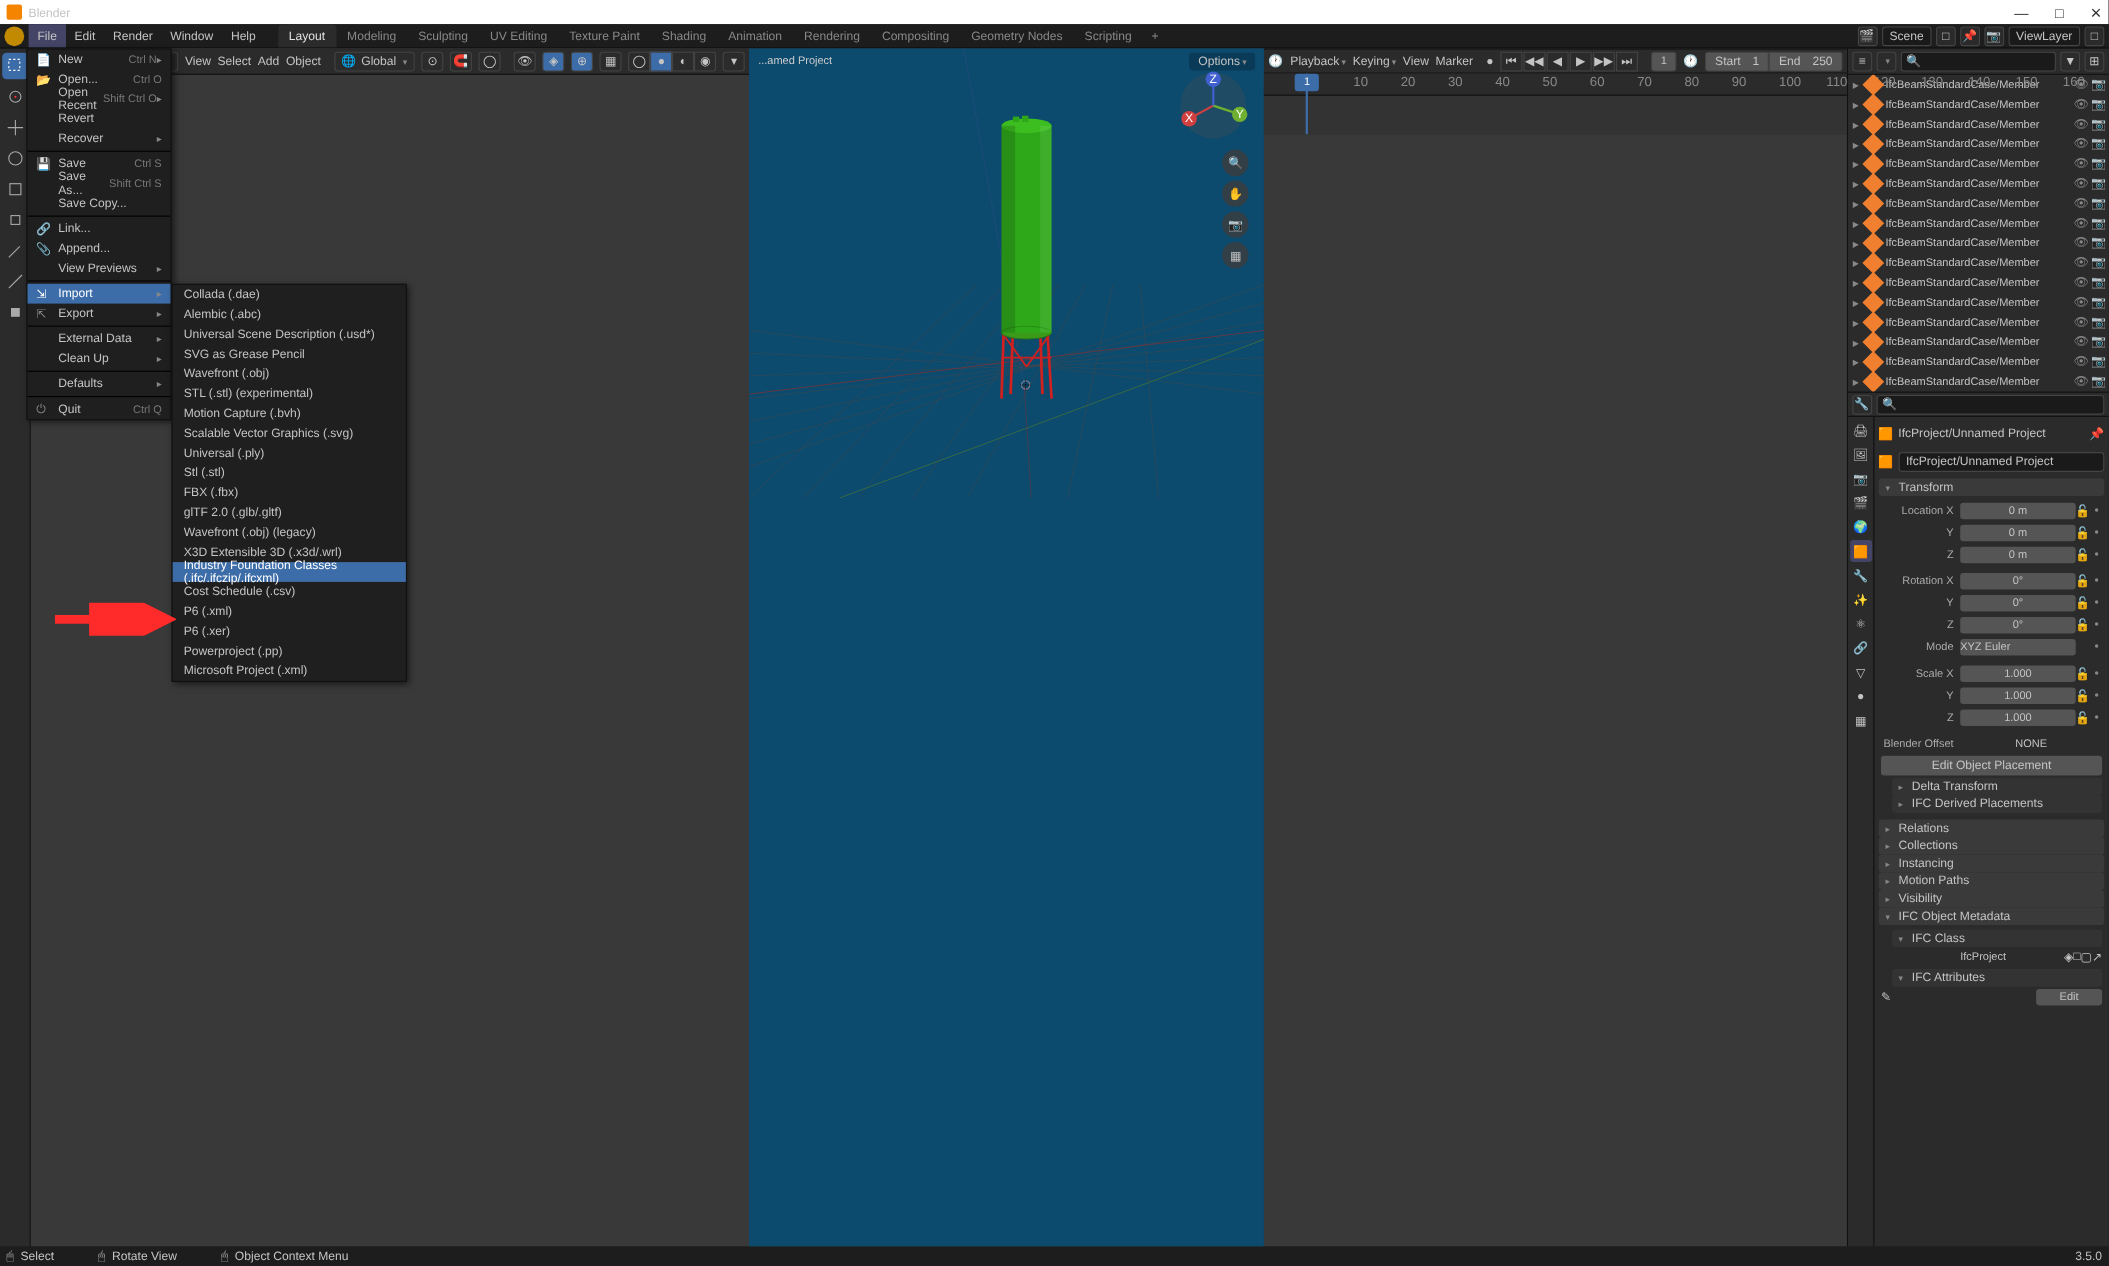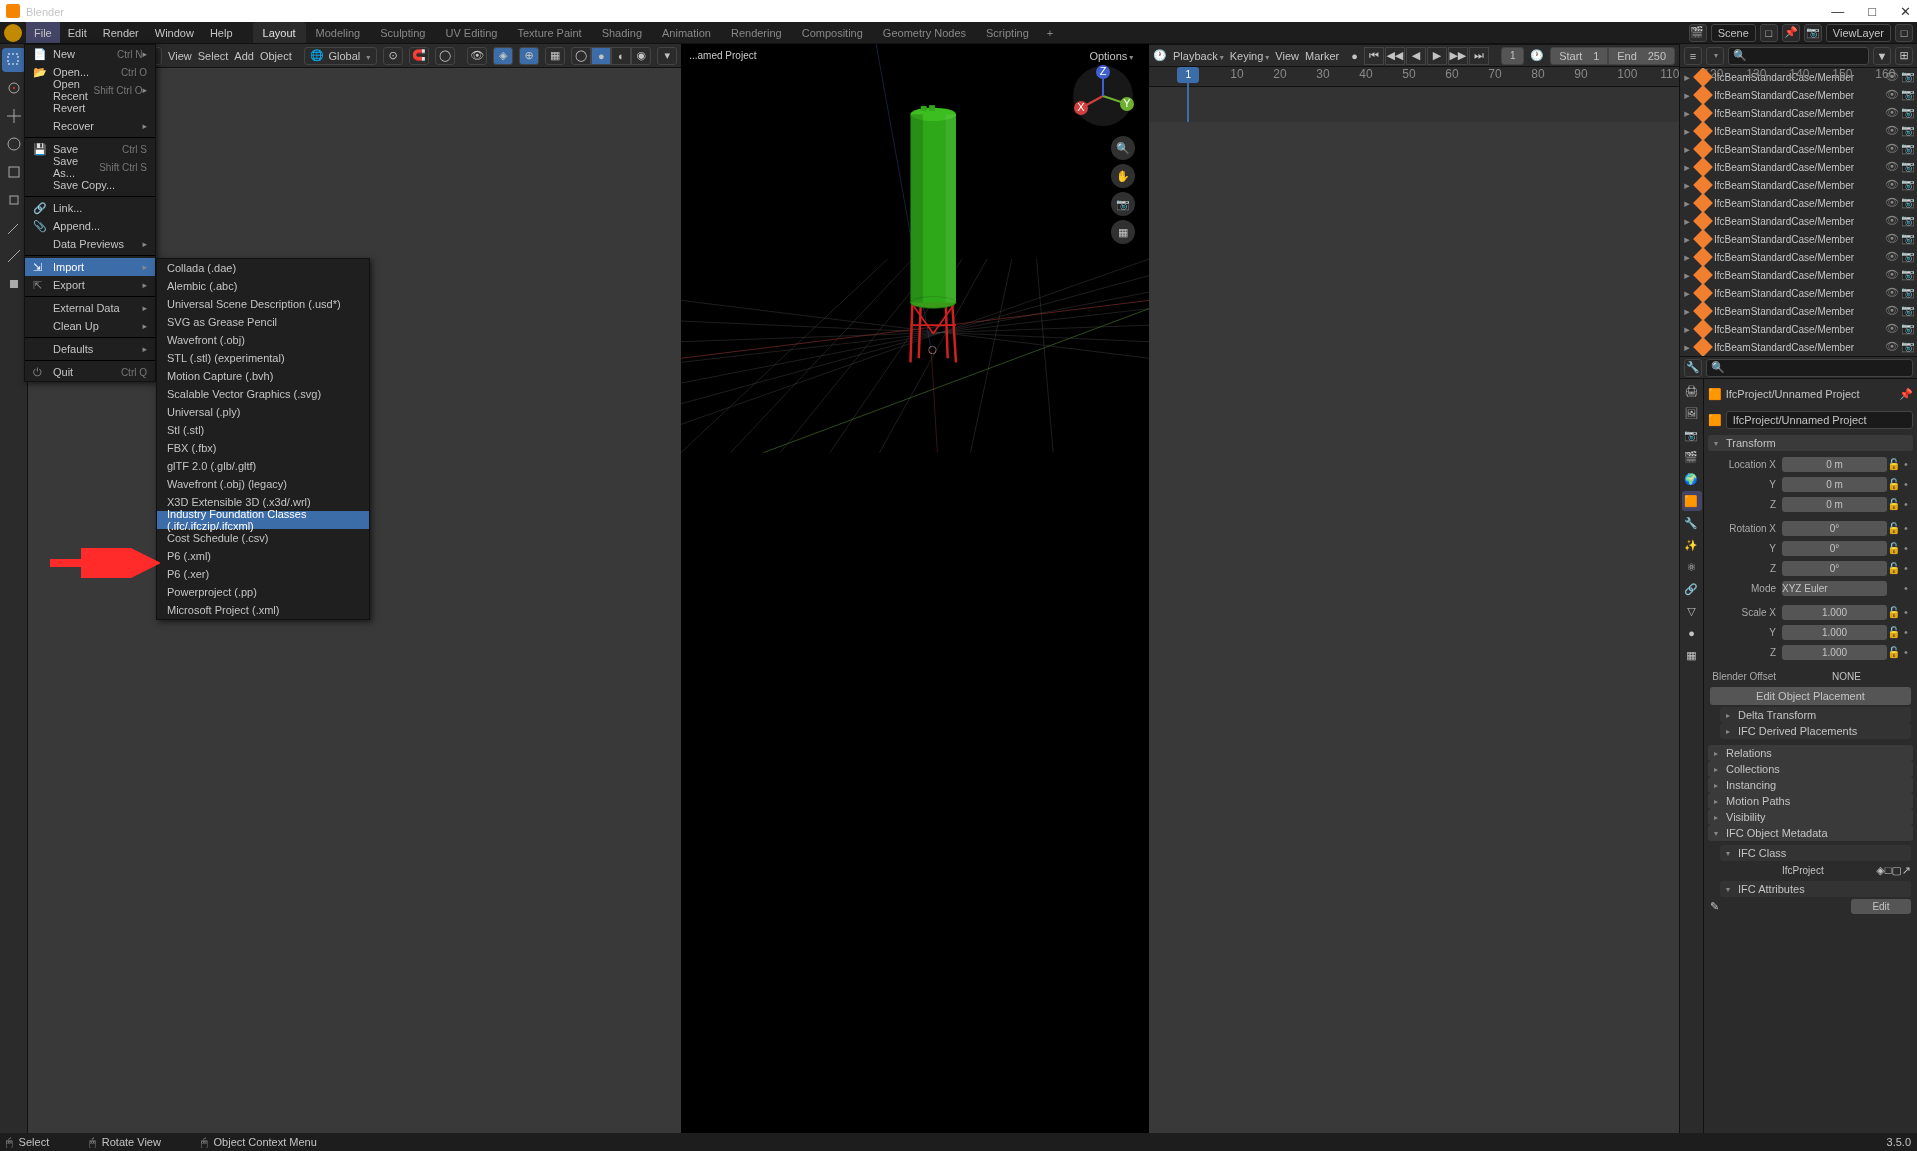--- a/index.html
+++ b/index.html
@@ -41,21 +41,21 @@
   .viewhdr { height: 24px; background: #2b2b2b; border-bottom: 1px solid #111; display: flex; align-items: center; padding: 0 4px; gap: 6px; }
   .viewhdr .dd { background: #2b2b2b; border: 1px solid #444; border-radius: 3px; padding: 1px 6px; display: flex; align-items: center; gap: 4px; height: 18px; }
   .viewhdr .iconbtn { width: 20px; height: 18px; border: 1px solid #444; border-radius: 3px; background:#2b2b2b;display:flex;align-items:center;justify-content:center; }
   .viewhdr .spacer { flex: 1; }
   .viewhdr .seg { display: flex; }
   .viewhdr .seg .iconbtn { border-radius: 0; }
   .viewhdr .seg .iconbtn:first-child { border-top-left-radius: 3px; border-bottom-left-radius:3px; }
   .viewhdr .seg .iconbtn:last-child { border-top-right-radius: 3px; border-bottom-right-radius:3px; }
   .viewhdr .active { background: #3d6da8; }
 
-  .viewport { flex: 1; position: relative; overflow: hidden; background: #000000; padding-left: 16px; }
+  .viewport { flex: 1; position: relative; overflow: hidden; background: #0c4a6e; padding-left: 16px; }
   .viewport .grid { position: absolute; inset: 0; }
   .viewport .options { position: absolute; top: 4px; right: 8px; background: rgba(0,0,0,.2); padding: 2px 8px; border-radius: 3px; }
   .viewport .navgizmo { position: absolute; top: 20px; right: 14px; width: 64px; height: 64px; }
   .viewport .navbtns { position: absolute; right: 14px; top: 92px; display: flex; flex-direction: column; gap: 4px; }
   .viewport .navbtns .nb { width: 24px; height: 24px; background: rgba(60,60,60,.8); border-radius: 12px; display:flex;align-items:center;justify-content:center; }
 
   
   .rightpanel { width: 238px; display: flex; flex-direction: column; background: #2b2b2b; border-left: 1px solid #111; }
   .outliner { flex: 0 0 300px; display: flex; flex-direction: column; border-bottom: 1px solid #111; }
   .outhdr { height: 24px; display: flex; align-items: center; padding: 0 4px; gap: 4px; border-bottom: 1px solid #111; }
@@ -778,21 +778,21 @@
       <span class="dlabel">Link...</span>
       <span class="dsc"></span>
     </div>
     <div class="ditem">
       <span class="dicon">📎</span>
       <span class="dlabel">Append...</span>
       <span class="dsc"></span>
     </div>
     <div class="ditem darrow">
       <span class="dicon"></span>
-      <span class="dlabel">Data Previews</span>
+      <span class="dlabel">View Previews</span>
       <span class="dsc"></span>
     </div>
     <div class="dsep"></div>
     <div class="ditem hl darrow">
       <span class="dicon">⇲</span>
       <span class="dlabel">Import</span>
       <span class="dsc"></span>
     </div>
     <div class="ditem darrow">
       <span class="dicon">⇱</span>

